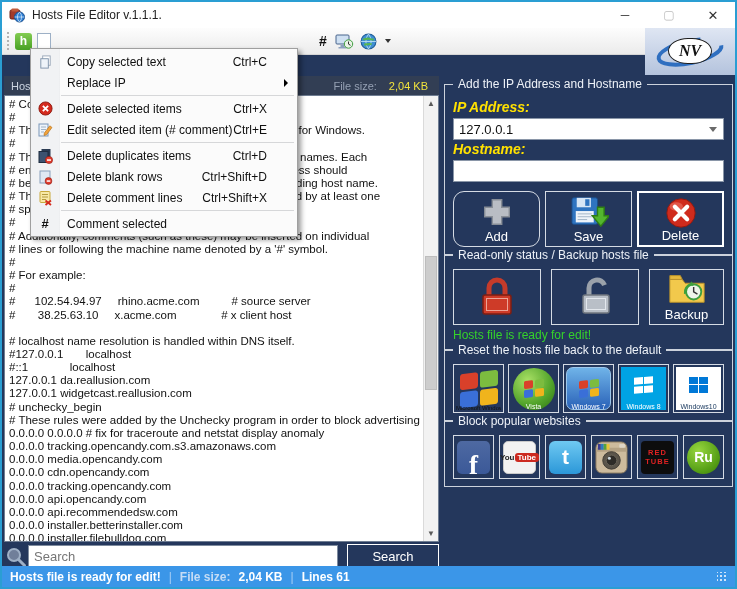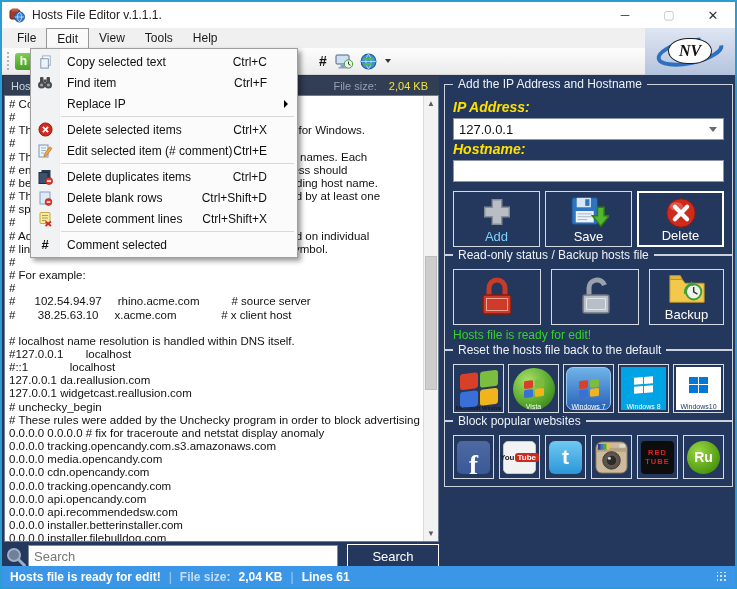--- a/index.html
+++ b/index.html
@@ -113,21 +113,21 @@
                 border-top:5px solid #6a6a6a; border-left:4px solid transparent;
                 border-right:4px solid transparent; }
   .tinput { width:100%; height:22px; background:#fff; border:1px solid #8a96a8;
             font-size:13px; padding:0 5px; font-family:"Liberation Sans",sans-serif; }
   .btnrow { display:flex; justify-content:space-between; margin-top:9px; }
   .pbtn { width:87px; height:56px; border:1px solid #d5dbe4; position:relative;
           display:flex; flex-direction:column; align-items:center; background:transparent;
           color:#fff; font-size:13px; }
   .pbtn svg { margin-top:3px; }
   .blabel { position:absolute; bottom:2px; }
-  .pbtn.disabled { color:#7dd3fc; }
+  .pbtn.disabled { color:#ffffff;border-radius:11px; }
   .pbtn.focus { border:2px solid #fff; }
 
   .lockrow { display:flex; justify-content:space-between; }
   .lockbtn { width:88px; height:56px; border:1px solid #d5dbe4; display:flex;
              align-items:center; justify-content:center; }
   .backupbtn { width:75px; height:56px; border:1px solid #d5dbe4; position:relative;
                display:flex; flex-direction:column; align-items:center; color:#fff;
                font-size:13px; }
   .gstatus { color:#35d32a; font-size:12px; margin-top:3px; }
 
@@ -212,27 +212,20 @@
       <path d="M5.5 10h10M10.5 5a7 7 0 0 1 0 10M10.5 5a7 7 0 0 0 0 10" stroke="#cfe4f7" stroke-width=".8" fill="none"></path>
     </svg>
     <span class="title">Hosts File Editor v.1.1.1.</span>
     <div class="winbtns">
       <div class="wbtn">─</div>
       <div class="wbtn max">▢</div>
       <div class="wbtn close">✕</div>
     </div>
   </div>
 
-  <div class="menubar">
-    <div class="mbar-item">File</div>
-    <div class="mbar-item open">Edit</div>
-    <div class="mbar-item">View</div>
-    <div class="mbar-item">Tools</div>
-    <div class="mbar-item">Help</div>
-  </div>
 
   <div class="toolbar">
     <div class="grip"></div>
     <div class="tool-h">h</div>
     <div class="tool-page"></div>
     <div class="tool-gap"></div>
     <div class="tool-hash">#</div>
     <svg class="tool-ic" width="19" height="17" viewBox="0 0 19 17">
       <rect x="1" y="2" width="13" height="9" rx="1" fill="#cfe0f2" stroke="#49648c"></rect>
       <rect x="5.5" y="12" width="4" height="2" fill="#8ba0bd"></rect>
@@ -502,35 +495,20 @@
       <span class="gut">
           <svg width="15" height="16" viewBox="0 0 16 16">
         <rect x="5" y="1.5" width="8" height="10" fill="#fff" stroke="#9aa7b8"></rect>
         <rect x="3" y="4.5" width="8" height="10" fill="#eef3f9" stroke="#8094ab"></rect>
           </svg>
         </span>
       <span class="lbl">Copy selected text</span>
       <span class="sc">Ctrl+C</span>
     </div>
     <div class="mi">
-      <span class="gut">
-          <svg width="16" height="15" viewBox="0 0 16 15">
-        <rect x="3" y="2" width="3.5" height="6" rx="1" fill="#4a4a4a"></rect>
-            <rect x="9.5" y="2" width="3.5" height="6" rx="1" fill="#4a4a4a"></rect>
-        <rect x="6.5" y="4.5" width="3" height="3" fill="#4a4a4a"></rect>
-        <circle cx="4.6" cy="10" r="3.6" fill="#4a4a4a"></circle>
-            <circle cx="11.4" cy="10" r="3.6" fill="#4a4a4a"></circle>
-        <circle cx="4.6" cy="10" r="1.6" fill="#8ea6c0"></circle>
-            <circle cx="11.4" cy="10" r="1.6" fill="#8ea6c0"></circle>
-          </svg>
-        </span>
-      <span class="lbl">Find item</span>
-      <span class="sc">Ctrl+F</span>
-    </div>
-    <div class="mi">
       <span class="gut"></span>
       <span class="lbl">Replace IP</span>
       <span class="subarrow"></span>
     </div>
     <div class="msep"></div>
     <div class="mi">
       <span class="gut">
           <svg width="15" height="15" viewBox="0 0 16 16">
         <circle cx="8" cy="8" r="7" fill="#d42a1e" stroke="#8e1a10"></circle>
         <path d="M5.2 5.2l5.6 5.6M10.8 5.2l-5.6 5.6" stroke="#fff" stroke-width="2"></path>

